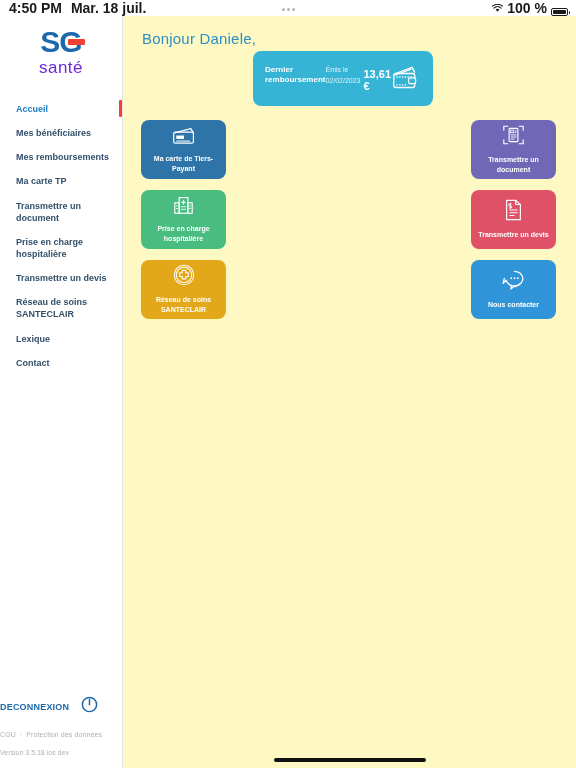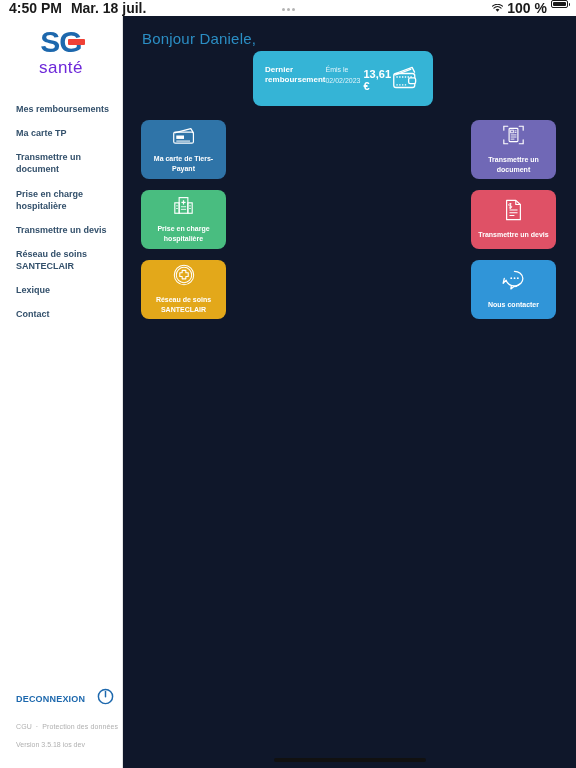--- a/index.html
+++ b/index.html
@@ -18,21 +18,21 @@
     display: flex; align-items: center;
     font-size: 14px; font-weight: bold; color: #1a1a1a;
     z-index: 40;
   }
   .sb-left { display: flex; align-items: center; gap: 9px; padding-left: 9px; }
   .sb-center { position: absolute; left: 0; right: 0; text-align: center; }
   .sb-dots { display: inline-flex; gap: 2px; vertical-align: middle; }
   .sb-dots i { width: 3px; height: 3px; background: #b4b4b4; border-radius: 50%; display: block; }
   .sb-right {
     position: absolute; right: 8px;
-    display: flex; align-items: flex-start; gap: 4px;
+    display: flex; align-items: flex-end; gap: 4px;
   }
   .wifi-ico { display: block; }
   .batt {
     width: 17px; height: 8px; border: 1px solid #1a1a1a;
     border-radius: 2px; position: relative; display: inline-block;
   }
   .batt::after {
     content: ""; position: absolute; right: -3px; top: 2px;
     width: 1.5px; height: 3px; background: #1a1a1a; border-radius: 0 1px 1px 0;
   }
@@ -73,33 +73,33 @@
     cursor: pointer;
   }
   .nav-item.active { color: #1d7dc4; }
   .nav-item .bar {
     display: none;
     position: absolute; right: 0px; top: 3px;
     width: 3.5px; height: 17px; background: #ef4136; border-radius: 1px;
   }
   .nav-item.active .bar { display: block; }
 
-  .sidebar-footer { position: absolute; left: 0; bottom: 20px; width: 100%; padding-left: 16px; }
+  .sidebar-footer { position: absolute; left: 0; bottom: 12px; width: 100%; }
   .logout-row { display: flex; align-items: center; gap: 12px; }
   .logout-label { font-size: 9px; font-weight: bold; color: #1d68ad; letter-spacing: 0.2px; }
   .power-ico { display: block; }
   .legal { margin-top: 14px; font-size: 7px; color: #b0b0b0; letter-spacing: .1px; }
   .legal a { color: #b0b0b0; text-decoration: none; }
   .legal .sep { margin: 0 4px; }
   .version { margin-top: 11px; font-size: 7px; color: #b0b0b0; }
 
   
   .main {
     flex: 1; height: 100%;
-    background: #0f172a;
+    background: #fef9c3;
     position: relative;
     overflow: hidden;
   }
   .greeting {
     position: absolute; left: 19px; top: 14px;
     font-size: 15px; color: #2b8ec4; letter-spacing: .2px;
   }
 
   .refund-card {
     position: absolute; left: 130px; top: 35px;
@@ -172,20 +172,28 @@
 
     <div class="logo-wrap">
       <span class="logo-sg">
         <span class="logo-sg-text">SG</span>
         <span class="logo-bar"></span>
       </span>
       <span class="logo-sante">santé</span>
     </div>
 
     <nav class="nav">
+      <div class="nav-item active">
+        <span>Accueil</span>
+        <span class="bar"></span>
+      </div>
+      <div class="nav-item">
+        <span>Mes bénéficiaires</span>
+        
+      </div>
       <div class="nav-item">
         <span>Mes remboursements</span>
         
       </div>
       <div class="nav-item">
         <span>Ma carte TP</span>
         
       </div>
       <div class="nav-item">
         <span>Transmettre un document</span>

